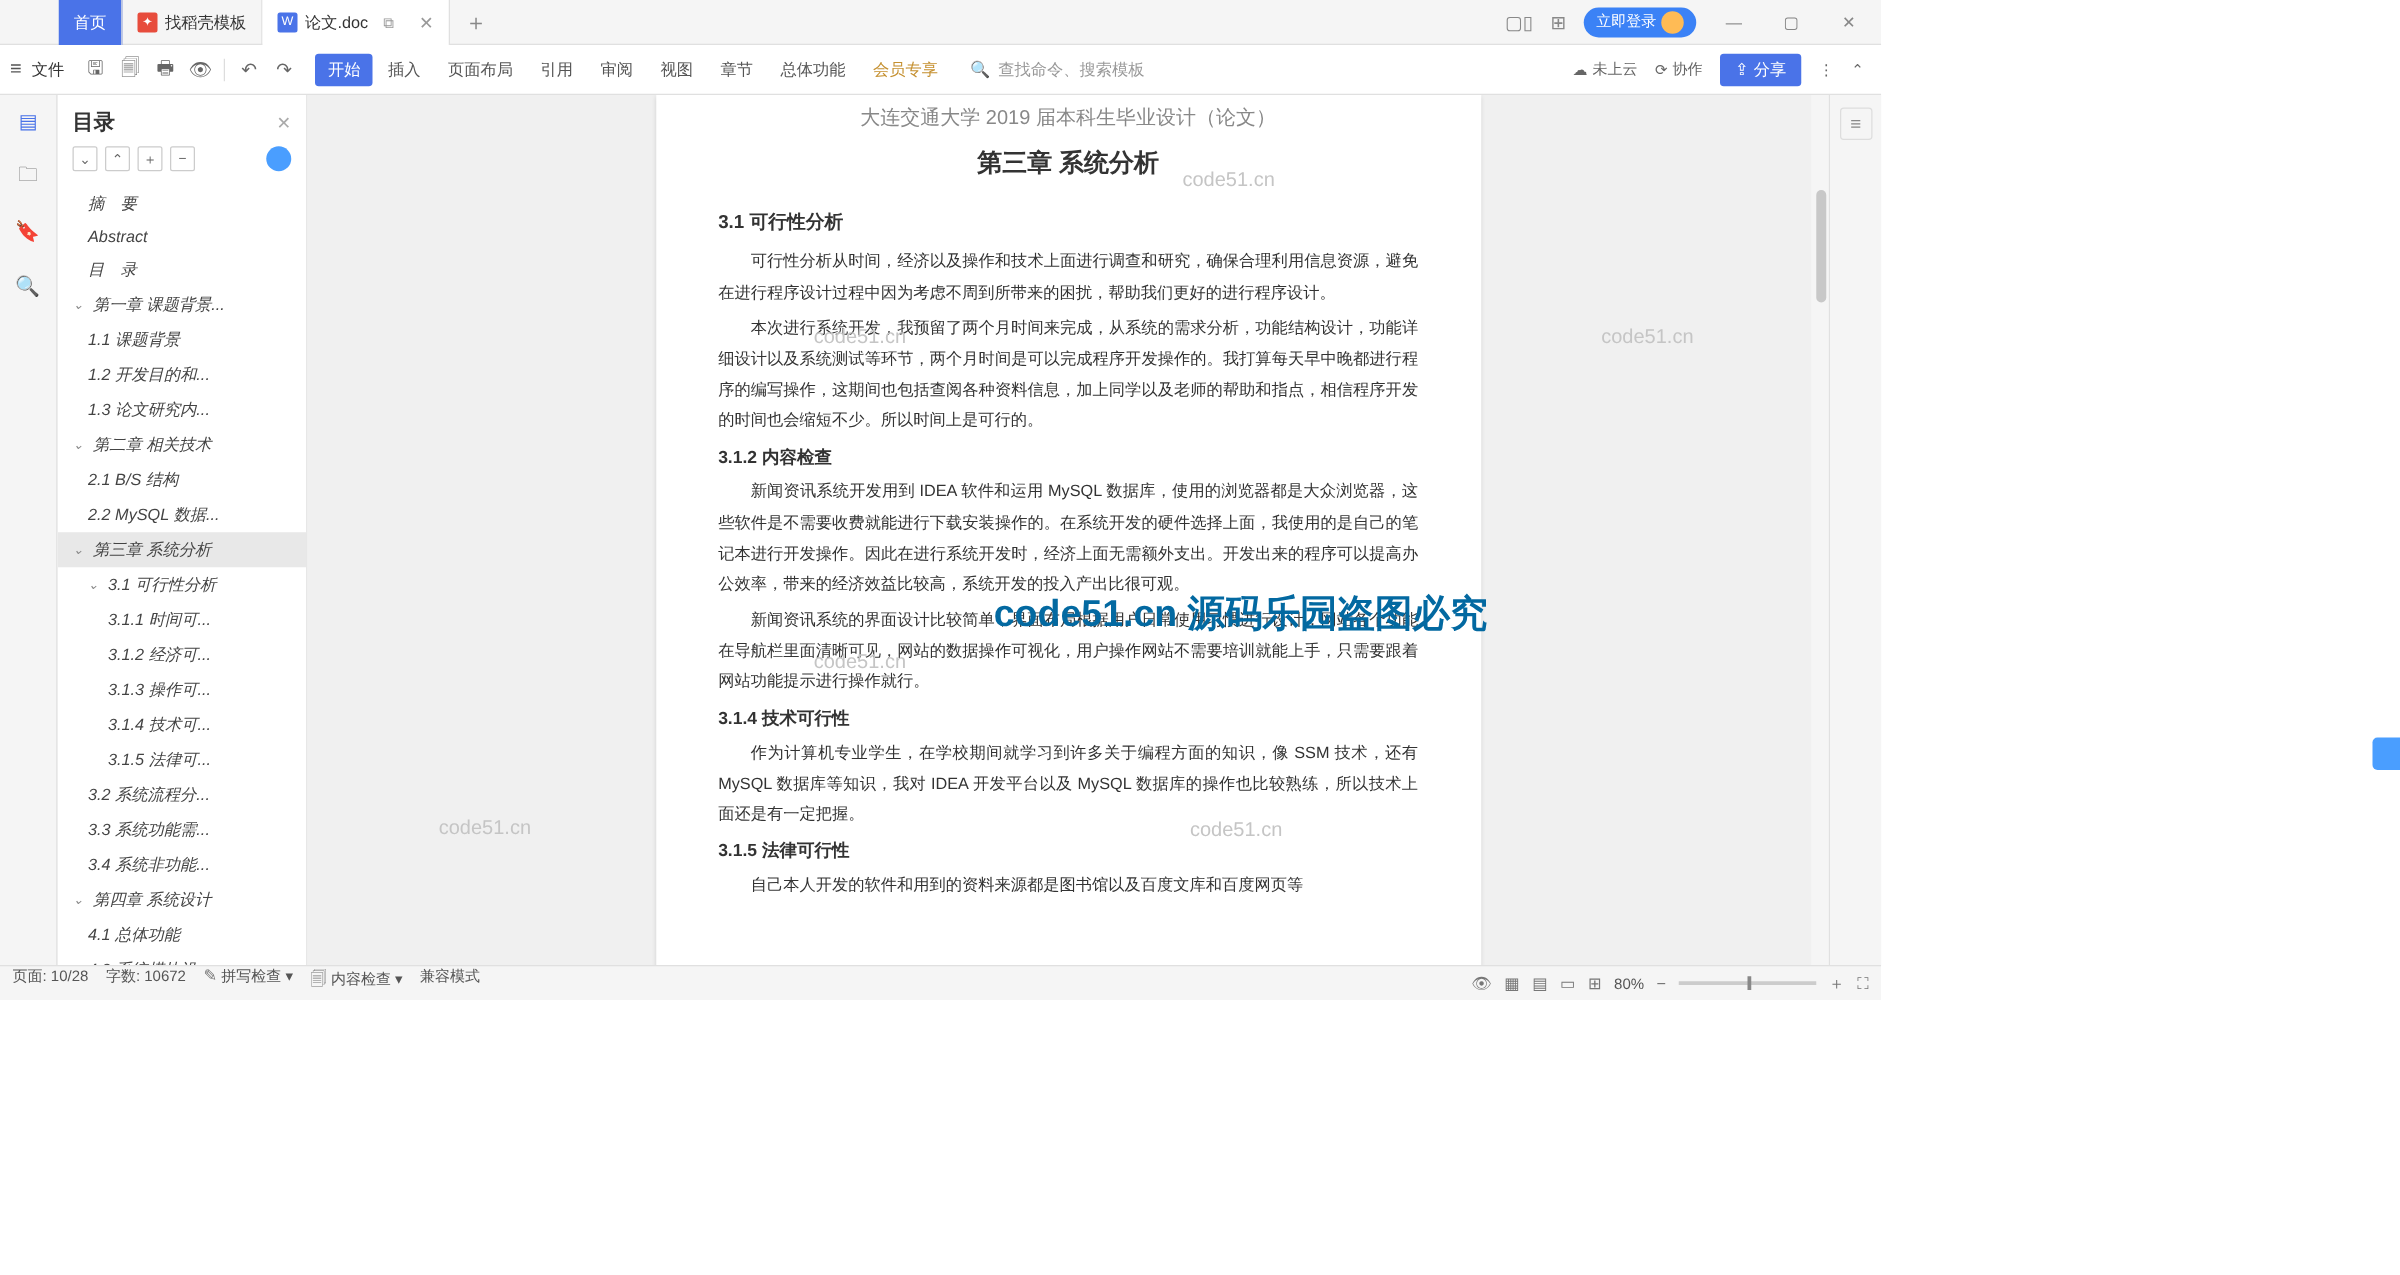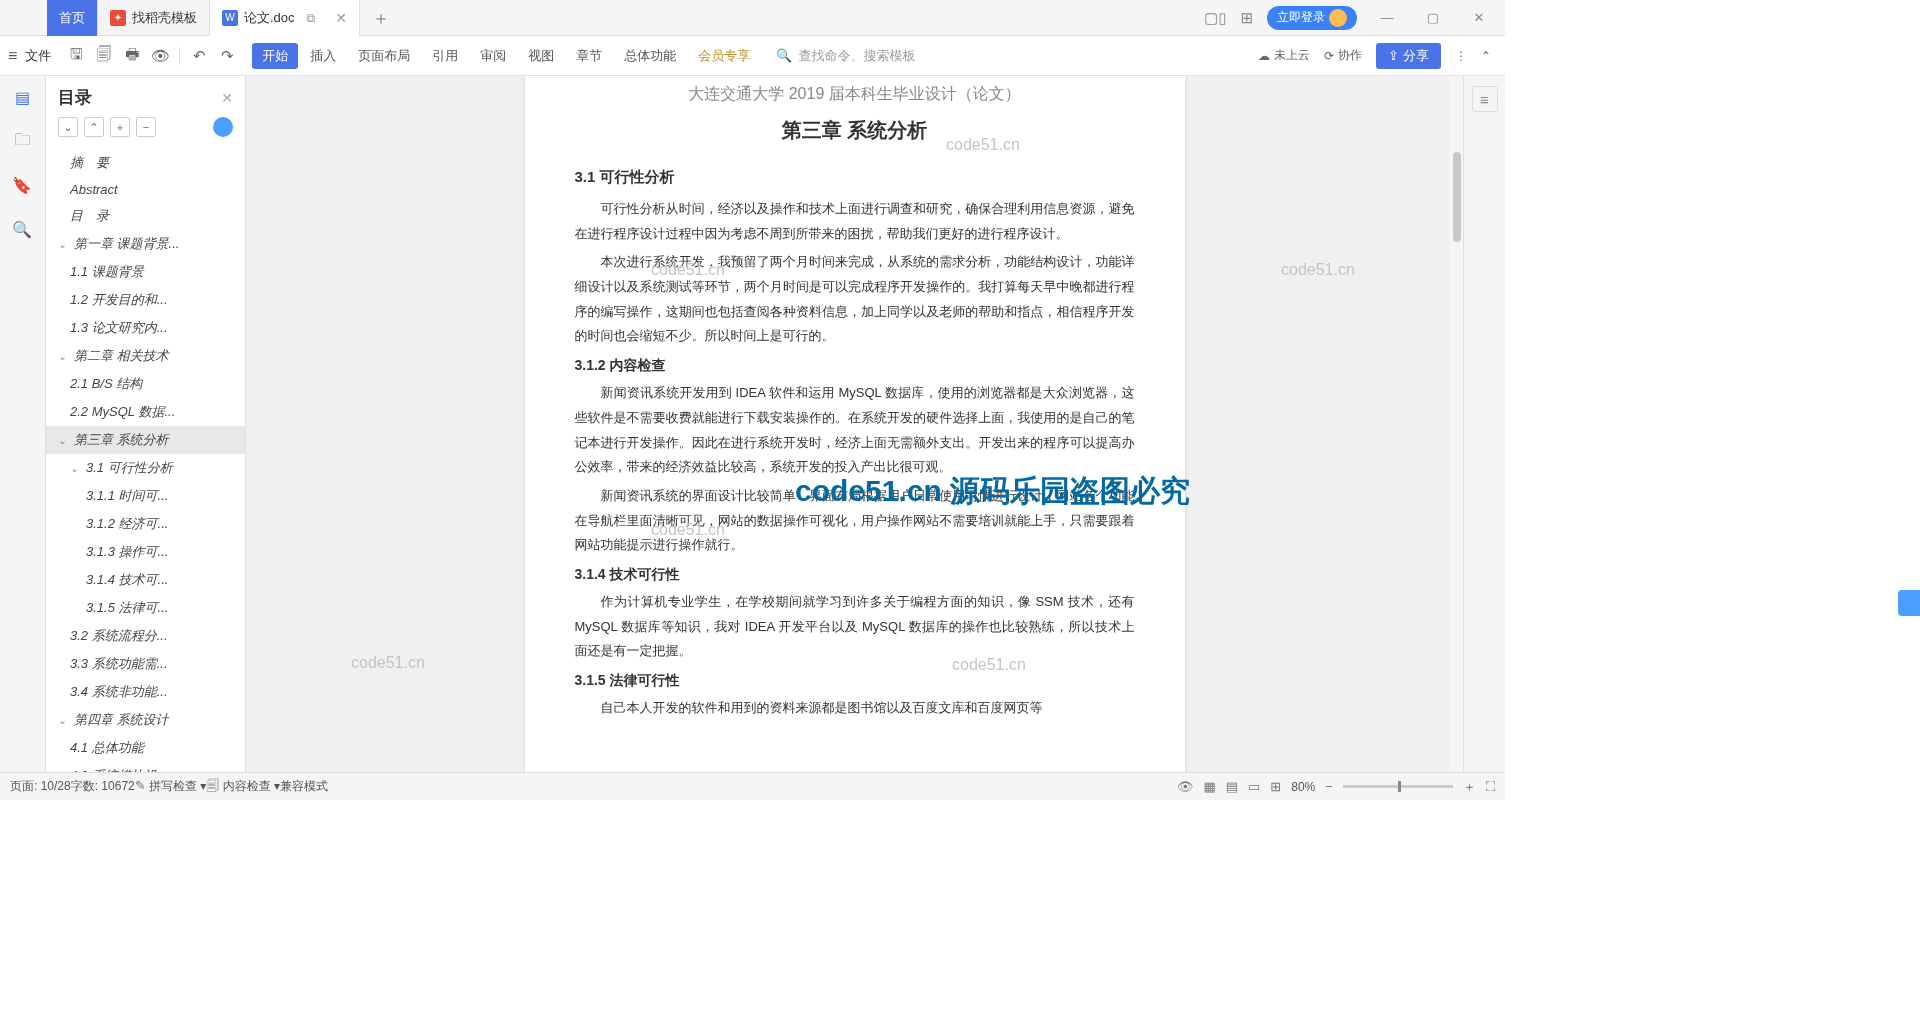--- a/index.html
+++ b/index.html
@@ -64,21 +64,21 @@
 .watermark-red { position: absolute; left: 549px; top: 395px; font-size: 30px; color: #0369a1; font-weight: 700; white-space: nowrap; z-index: 5; pointer-events: none; text-align: right; }
 .wm { position: absolute; font-size: 16px; color: #c5c5c5; pointer-events: none; z-index: 4; }
 .doc-icon-float { position: absolute; left: 541px; top: 86px; color: #4a73e8; font-size: 18px; }
 
 .rightbar { width: 42px; background: #f5f5f5; border-left: 1px solid #e0e0e0; display: flex; flex-direction: column; align-items: center; padding-top: 10px; }
 .rb-icon { width: 26px; height: 26px; color: #888; font-size: 15px; display: flex; align-items: center; justify-content: center; border: 1px solid #ddd; border-radius: 3px; }
 .db-scroll { position: absolute; right: 0; top: 0; bottom: 0; width: 14px; background: #f5f5f5; }
 .db-thumb { position: absolute; right: 2px; top: 76px; width: 8px; height: 90px; background: #c8c8c8; border-radius: 4px; }
 .blue-tab { position: absolute; right: 0; top: 590px; width: 22px; height: 26px; background: #4a9eff; border-radius: 4px 0 0 4px; z-index: 10; }
 
-.statusbar { height: 28px; background: #f5f5f5; border-top: 1px solid #e0e0e0; display: flex; align-items: center; padding: 0 10px; font-size: 12px; color: #555; }
+.statusbar { height: 28px; background: #f5f5f5; border-top: 1px solid #e0e0e0; display: flex; padding: 0 10px; font-size: 12px; color: #555; gap: 14px; }
 .sb-right { margin-left: auto; display: flex; align-items: center; gap: 10px; }
 .sb-icon { color: #777; font-size: 13px; }
 .zoom-slider { width: 110px; height: 3px; background: #ccc; position: relative; }
 .zoom-slider::after { content: ''; position: absolute; left: 50%; top: -4px; width: 3px; height: 11px; background: #888; }
 </style>
 </head>
 <body>
 
 <div class="titlebar">
   <div class="tab home">

